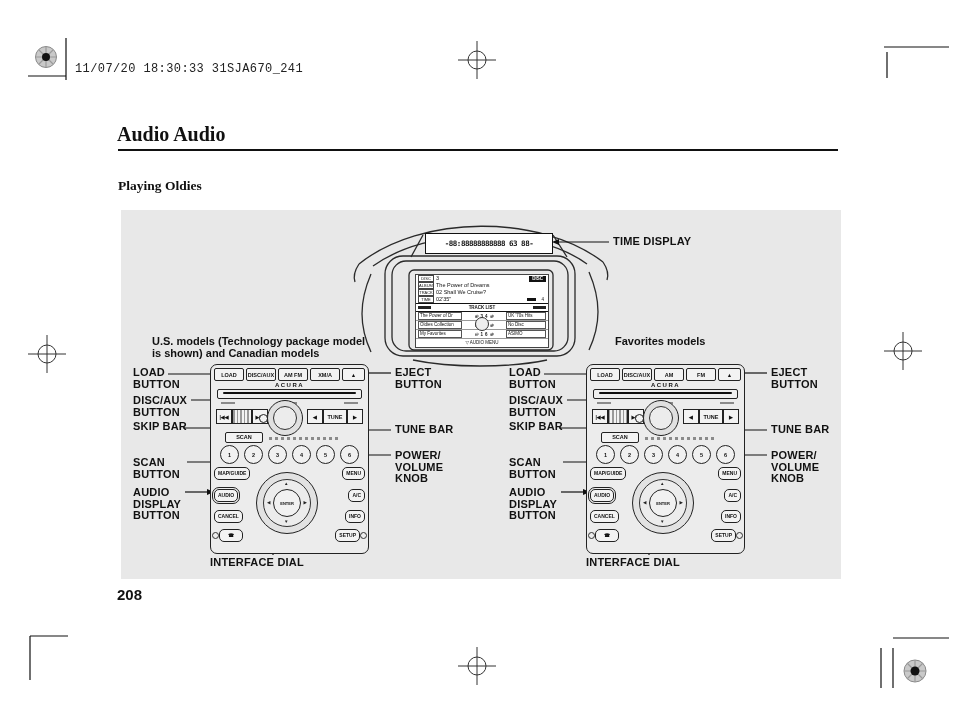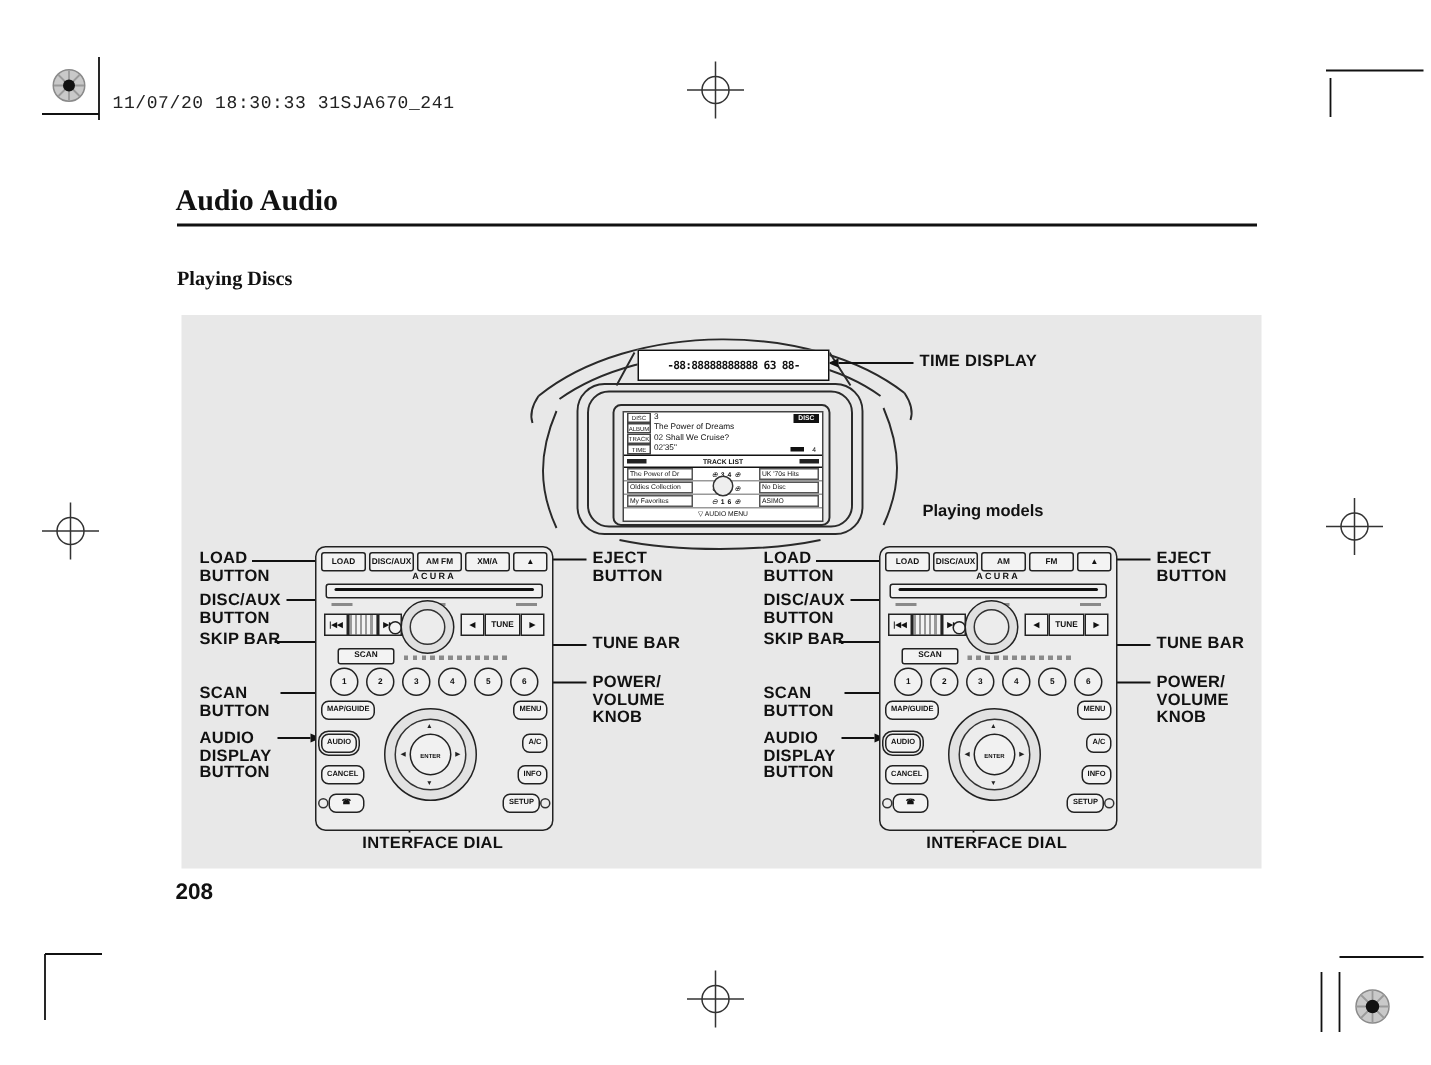--- a/index.html
+++ b/index.html
@@ -10,21 +10,21 @@
   #meta{left:75px;top:62px;font-family:"Liberation Mono",monospace;font-size:12px;letter-spacing:.4px;color:#222;white-space:nowrap;}
   #title{left:117px;top:123px;font-family:"Liberation Serif",serif;font-weight:bold;font-size:20px;}
   #rule{left:118px;top:149px;width:720px;height:2px;background:#111;}
   #heading{left:118px;top:178px;font-family:"Liberation Serif",serif;font-weight:bold;font-size:13.5px;}
   #pageno{left:117px;top:586px;font-weight:bold;font-size:15px;}
   
   #figure{left:121px;top:210px;width:720px;height:369px;background:#e8e8e8;}
   #figure svg{position:absolute;left:0;top:0;}
   .co{position:absolute;font-size:11px;font-weight:bold;line-height:11.5px;letter-spacing:.2px;z-index:3;}
   .caption{position:absolute;font-size:11px;font-weight:bold;line-height:11.5px;z-index:3;}
-  .ctr{text-align:center;}
+  .ctr{text-align:left;}
   
   #seg{left:304px;top:23px;width:126px;height:19px;background:#fff;border:1.5px solid #111;z-index:2;
        display:flex;align-items:center;justify-content:center;font-family:"DejaVu Sans Mono",monospace;
        font-size:7.5px;font-weight:bold;letter-spacing:-.5px;overflow:hidden;}
   
   #screen{left:294px;top:64px;width:132px;height:72px;background:#fff;z-index:2;font-size:5px;overflow:hidden;border:1px solid #444;}
   .s-row{height:7px;line-height:7px;white-space:nowrap;padding:0 2px;position:relative;}
   .tag{display:inline-block;border:1px solid #444;font-size:4px;line-height:5px;min-width:14px;text-align:center;background:#fff;vertical-align:middle;margin-right:2px;}
   .s-val{font-size:5.5px;vertical-align:middle;}
   .badge{position:absolute;right:2px;top:1px;background:#111;color:#fff;font-size:4.5px;line-height:6px;padding:0 3px;font-weight:bold;}
@@ -122,21 +122,21 @@
     <g>
         <circle cx="477" cy="666" r="9"></circle>
         <path d="M458,666 H496 M477,647 V685"></path>
       </g>
   </g>
 </svg>
 
 <div class="abs" id="meta">11/07/20 18:30:33 31SJA670_241</div>
 <div class="abs" id="title">Audio Audio</div>
 <div class="abs" id="rule"></div>
-<div class="abs" id="heading">Playing Discs</div>
+<div class="abs" id="heading">Playing Oldies</div>
 <div class="abs" id="pageno">208</div>
 
 <div class="abs" id="figure">
 
   <svg width="720" height="369" viewBox="0 0 720 369">
     <g stroke="#2a2a2a" stroke-width="1.3" fill="none">
       <path d="M238,54 C300,4 420,4 482,52"></path>
       <path d="M252,56 C308,16 414,16 466,54"></path>
       <path d="M238,54 C234,60 232,66 234,72"></path>
       <path d="M482,52 C486,58 488,64 486,70"></path>
@@ -254,21 +254,22 @@
           <i class="nmi">⊖</i>
           <b>1</b>
           <b>6</b>
           <i class="nmi">⊕</i>
         </span>
       <span class="cell cr">ASIMO</span>
     </div>
     <div id="sfooter"><span>▽</span> <span>AUDIO MENU</span></div>
   </div>
 
-  <div class="caption" style="left:494px;top:126px;width:200px">Playing models</div>
+  <div class="caption" style="left:31px;top:126px;width:216px">U.S. models (Technology package model is shown) and Canadian models</div>
+  <div class="caption" style="left:494px;top:126px;width:200px">Favorites models</div>
 
   <div class="panel" style="left:89px">
     <div class="p-top">
       <div class="p-btn">LOAD</div>
       <div class="p-btn">DISC/AUX</div>
       <div class="p-btn">AM FM</div>
       <div class="p-btn">XM/A</div>
       <div class="p-btn ej">▲</div>
     </div>
     <div class="p-brand">ACURA</div>

